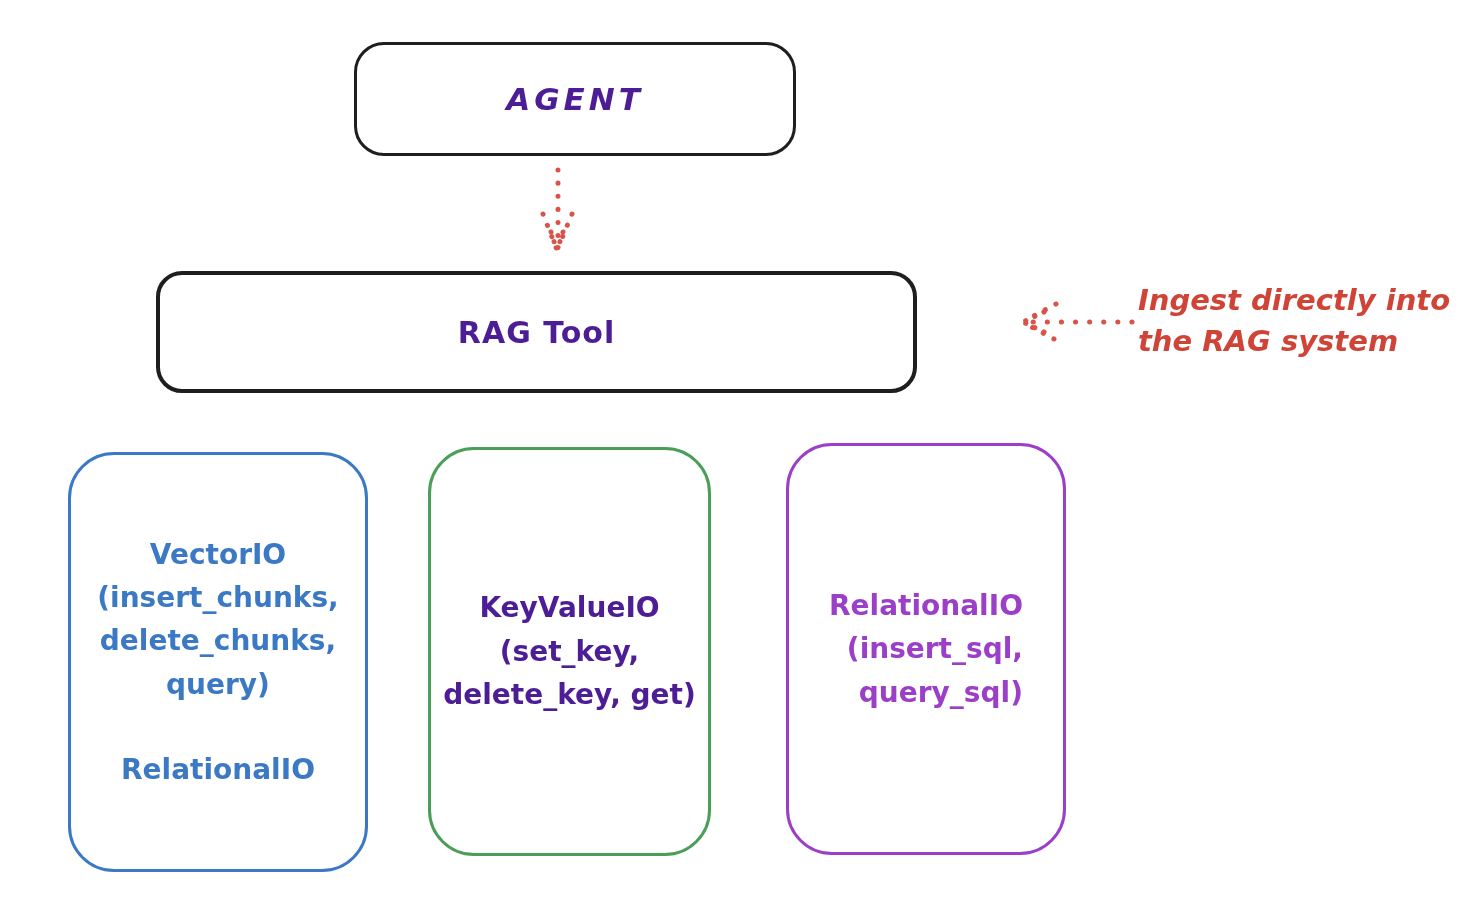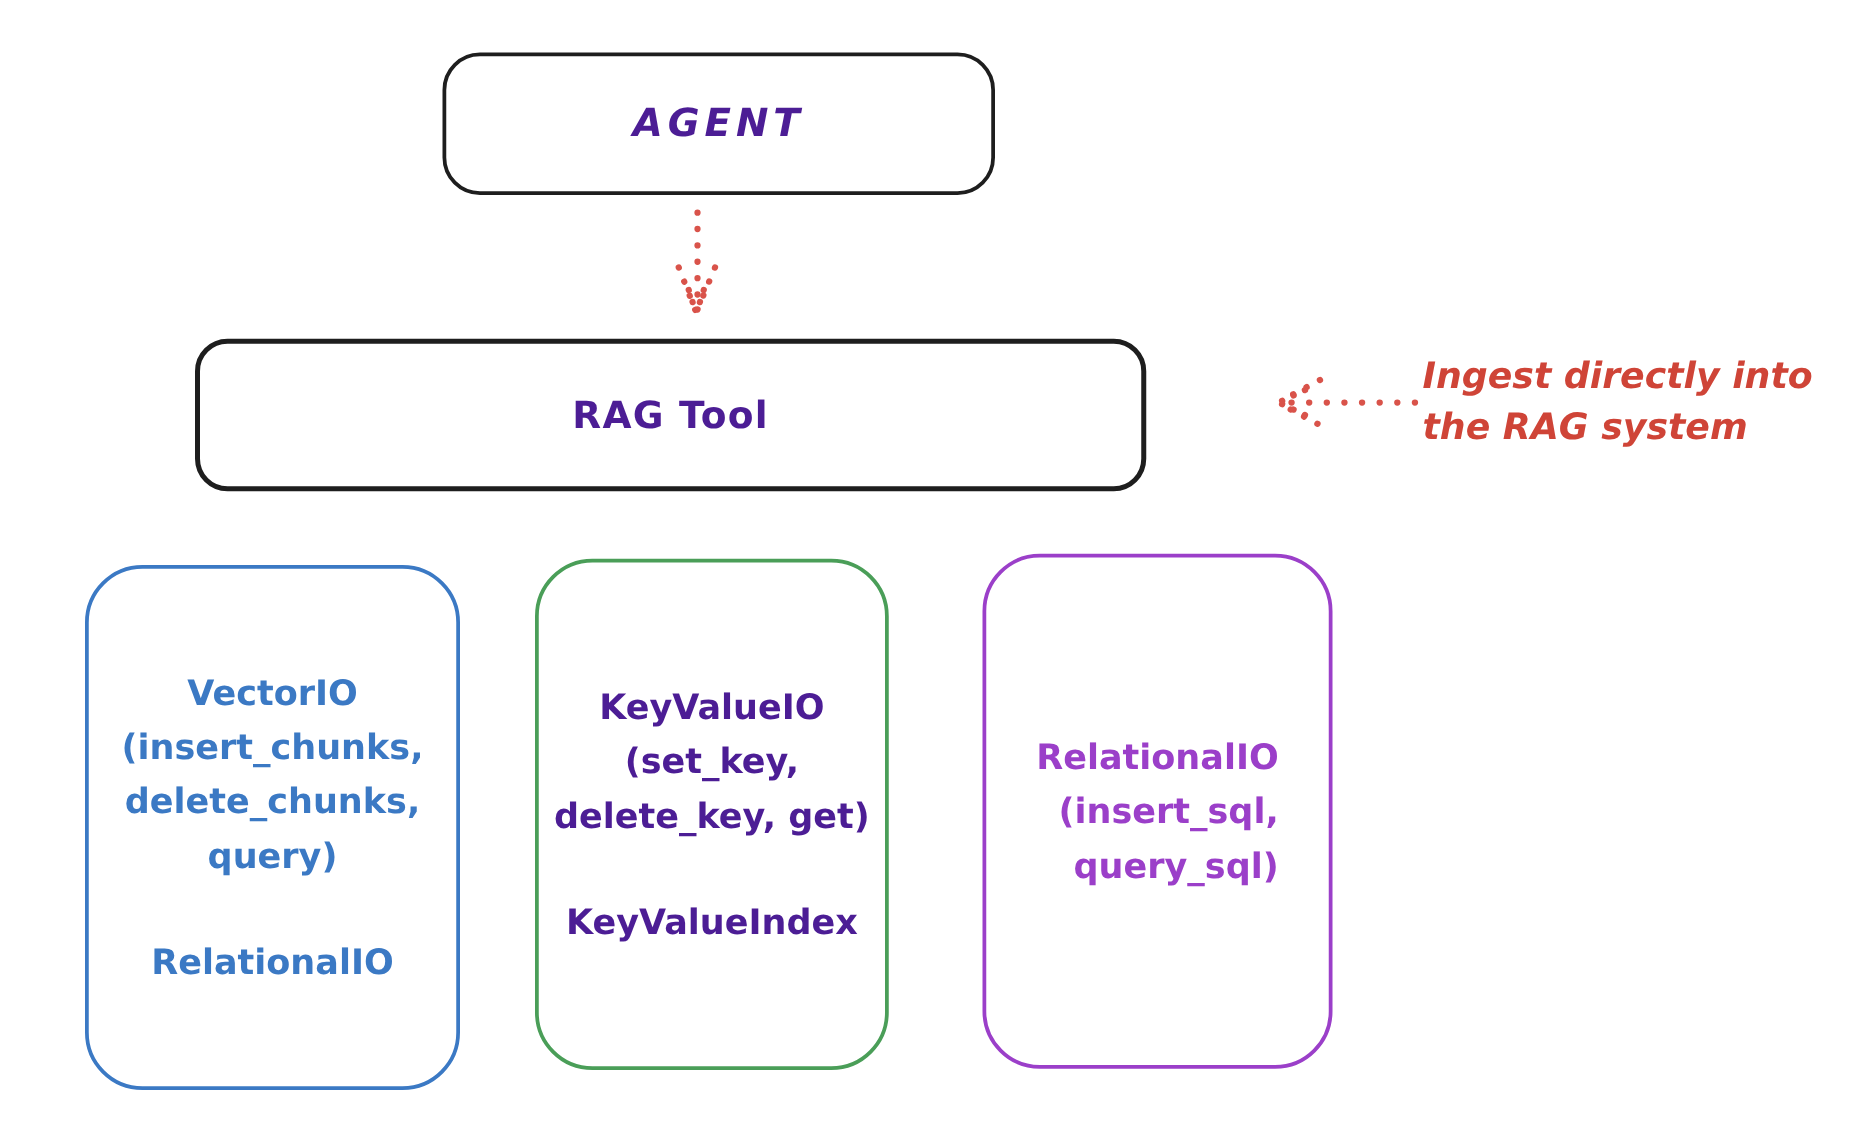--- a/index.html
+++ b/index.html
@@ -112,21 +112,20 @@
 (insert_chunks,
 delete_chunks,
 query)</div>
     <div class="io-index">RelationalIO</div>
   </div>
 
   <div class="io-box io-green">
     <div class="io-methods">KeyValueIO
 (set_key,
 delete_key, get)</div>
-    <div class="io-index">KeyValueIndex</div>
   </div>
 
   <div class="io-box io-purple">
     <div class="io-methods">RelationalIO
 (insert_sql,
 query_sql)</div>
   </div>
 
 </div>
 

